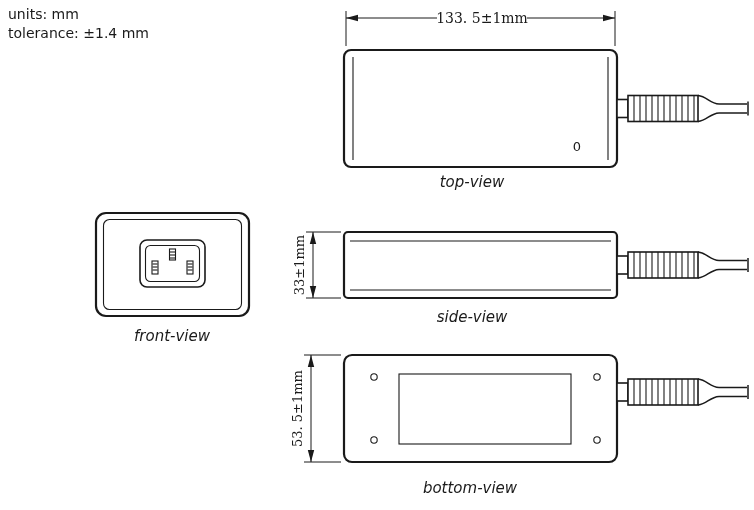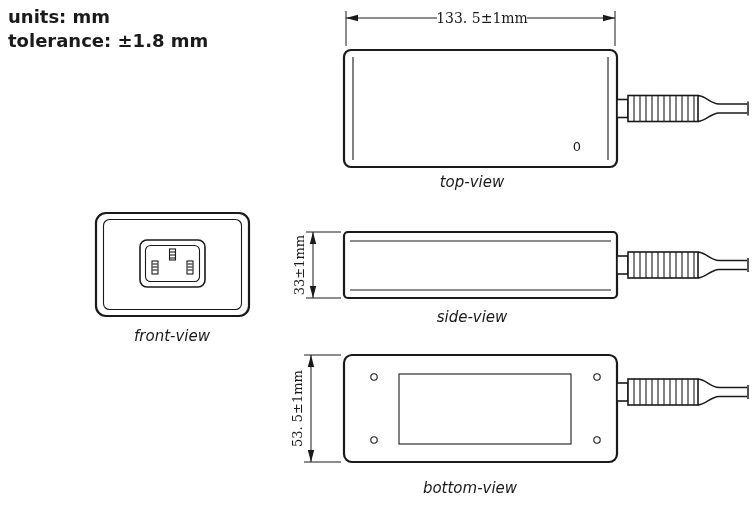--- a/index.html
+++ b/index.html
@@ -12,24 +12,23 @@
     position: relative;
     width: 754px;
     height: 510px;
     background: #ffffff;
     overflow: hidden;
   }
   .notes {
     position: absolute;
     top: 5px;
     left: 8px;
-    font-size: 18px;
+    font-size: 14px;
     color: #1a1a1a;
     line-height: 1.35;
-    font-weight: bold;
   }
   svg.drawing {
     position: absolute;
     top: 0;
     left: 0;
   }
   .outline {
     fill: #ffffff;
     stroke: #1a1a1a;
     stroke-width: 2.2;
@@ -70,21 +69,21 @@
     fill: #1a1a1a;
   }
 </style>
 </head>
 <body>
 
 <div class="canvas">
 
   <div class="notes">
     <div>units: mm</div>
-    <div>tolerance: ±1.8 mm</div>
+    <div>tolerance: ±1.4 mm</div>
   </div>
 
   <svg class="drawing" width="754" height="510" viewBox="0 0 754 510">
 
     <defs>
       <g id="cable-shape">
         <rect class="medium" x="0" y="-9" width="11" height="18"></rect>
         <rect class="medium" x="11" y="-13" width="70" height="26"></rect>
         <g>
           <line class="thin" x1="17" y1="-13" x2="17" y2="13"></line>

